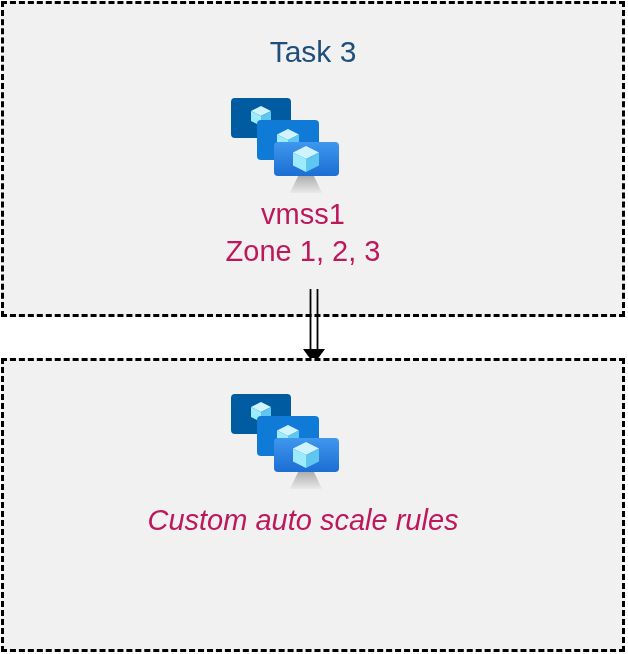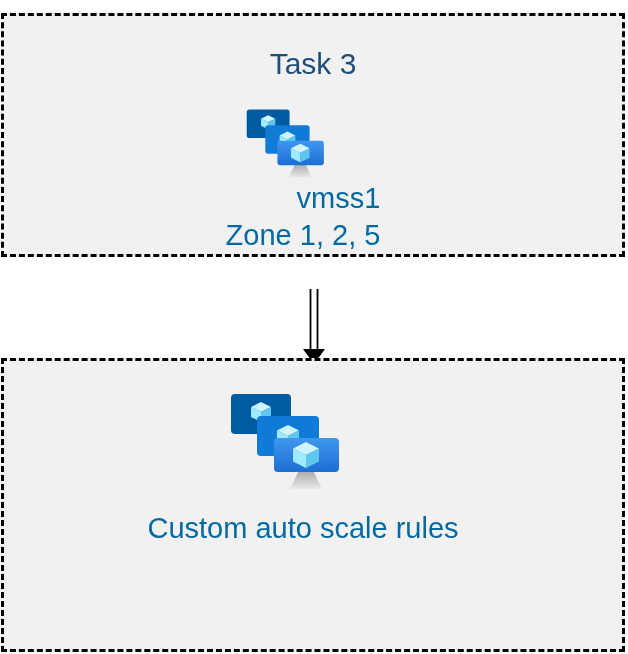--- a/index.html
+++ b/index.html
@@ -20,46 +20,46 @@
     position: absolute;
     left: 1px;
     width: 624px;
     box-sizing: border-box;
     border: 3px dashed #000000;
     background: #F1F1F1;
     display: flex;
     flex-direction: column;
     align-items: center;
   }
-  .box1 { top: 13px;   height: 244px; }
+  .box1 { top: 1px;   height: 316px; }
   .box2 { top: 358px; height: 294px; }
   .task-title {
     font-size: 30px;
     line-height: 36px;
     color: #1F4E79;
     white-space: nowrap;
   }
   .box1 .task-title { margin-top: 30px; }
   .box2 .task-title { margin-top: 33px; }
   .vmss-icon {
     display: block;
     transform: translateX(-27px);
   }
   .box1 .vmss-icon { margin-top: 26px; }
   .box2 .vmss-icon { margin-top: 31px; }
   .caption {
     font-size: 29px;
     line-height: 37px;
-    color: #0369a1;
-    text-align: right;
+    color: #be185d;
+    text-align: center;
     transform: translateX(-10px);
     white-space: nowrap;
   }
   .box1 .caption { margin-top: 2px; }
-  .box2 .caption { margin-top: 20px; }
+  .box2 .caption { margin-top: 12px; font-style: italic; }
   .flow-arrow {
     position: absolute;
     left: 301px;
     top: 289px;
   }
 </style>
 </head>
 <body>
 
 <div class="canvas">
@@ -94,21 +94,21 @@
         <polygon points="69,76 81,76 91,97 59,97" fill="url(#stand-a)"></polygon>
         <rect x="43" y="46" width="65" height="34" rx="4" fill="url(#front-a)"></rect>
         <polygon points="75,50 88,56.5 75,63 62,56.5" fill="#CFF4FF"></polygon>
         <polygon points="62,56.5 75,63 75,76 62,69.5" fill="#9CEBFF"></polygon>
         <polygon points="88,56.5 75,63 75,76 88,69.5" fill="#5FC6EF"></polygon>
       </g>
     </svg>
 
     <div class="caption">
       <div>vmss1</div>
-      <div>Zone 1, 2, 5</div>
+      <div>Zone 1, 2, 3</div>
     </div>
   </div>
 
   <svg class="flow-arrow" width="26" height="76" viewBox="0 0 26 76" aria-hidden="true">
     <line x1="9.5" y1="0" x2="9.5" y2="61" stroke-width="1.8" stroke="#000000"></line>
     <line x1="16.5" y1="0" x2="16.5" y2="61" stroke-width="1.8" stroke="#000000"></line>
     <polygon points="13,75 2,60 24,60" fill="#000000"></polygon>
   </svg>
 
   <div class="task-box box2">

